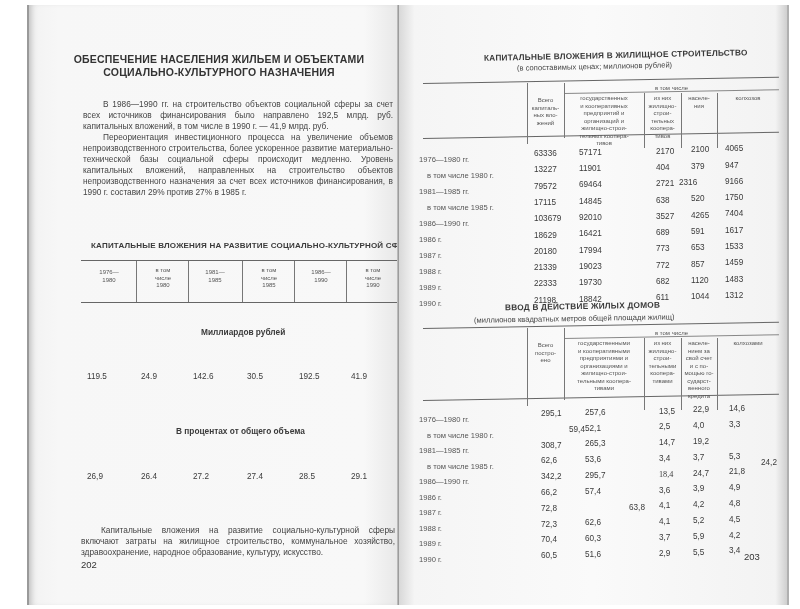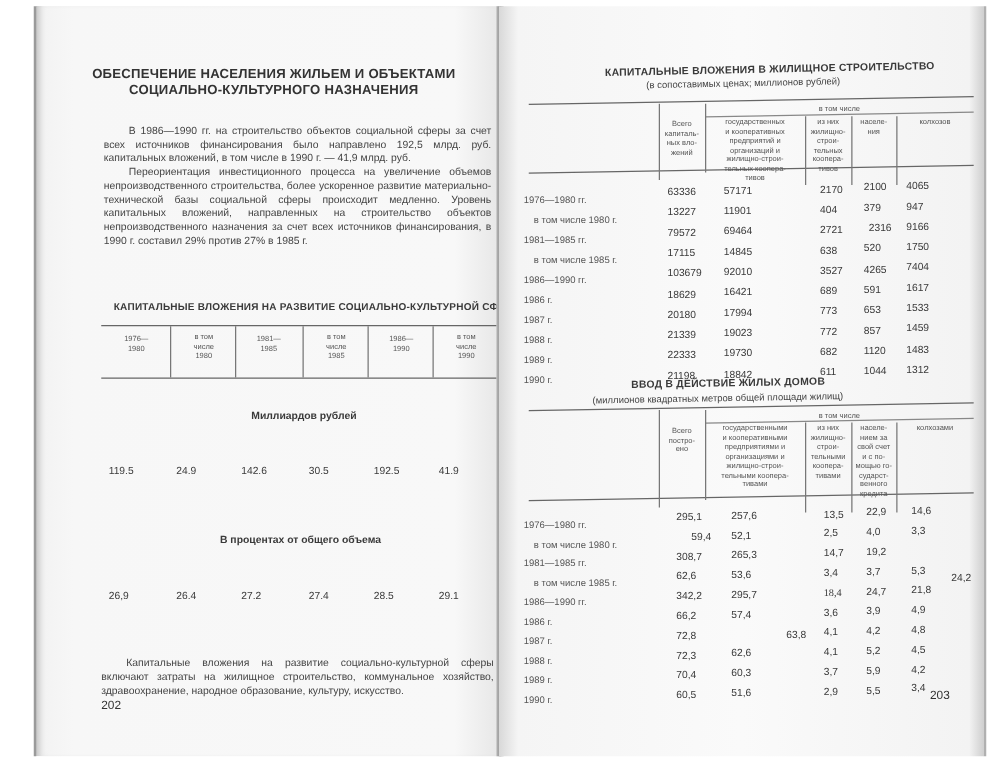--- a/index.html
+++ b/index.html
@@ -105,21 +105,21 @@
         <div class="lbl" style="left: 28px; top: 166px;">в том числе 1980 г.</div>
         <div class="num" style="left: 135px; top: 160.3px;">13227</div>
         <div class="num" style="left: 180px; top: 159.1px;">11901</div>
         <div class="num" style="left: 257px; top: 157.9px;">404</div>
         <div class="num" style="left: 292px; top: 156.7px;">379</div>
         <div class="num" style="left: 326px; top: 155.5px;">947</div>
         <div class="lbl" style="left: 20px; top: 182px;">1981—1985 гг.</div>
         <div class="num" style="left: 135px; top: 176.6px;">79572</div>
         <div class="num" style="left: 180px; top: 175.4px;">69464</div>
         <div class="num" style="left: 257px; top: 174.2px;">2721</div>
-        <div class="num" style="left: 296px; top: 173px;">2316</div>
+        <div class="num" style="left: 280px; top: 173px;">2316</div>
         <div class="num" style="left: 326px; top: 171.8px;">9166</div>
         <div class="lbl" style="left: 28px; top: 198px;">в том числе 1985 г.</div>
         <div class="num" style="left: 135px; top: 192.9px;">17115</div>
         <div class="num" style="left: 180px; top: 191.7px;">14845</div>
         <div class="num" style="left: 257px; top: 190.5px;">638</div>
         <div class="num" style="left: 292px; top: 189.3px;">520</div>
         <div class="num" style="left: 326px; top: 188.1px;">1750</div>
         <div class="lbl" style="left: 20px; top: 214px;">1986—1990 гг.</div>
         <div class="num" style="left: 135px; top: 209.2px;">103679</div>
         <div class="num" style="left: 180px; top: 208px;">92010</div>
@@ -175,21 +175,21 @@
         <div class="abs hcell" style="left: 246px; top: 335px; width: 35px;">из них<br>жилищно-<br>строи-<br>тельными<br>коопера-<br>тивами</div>
         <div class="abs hcell" style="left: 283px; top: 335px; width: 34px;">населе-<br>нием за<br>свой счет<br>и с по-<br>мощью го-<br>сударст-<br>венного<br>кредита</div>
         <div class="abs hcell" style="left: 319px; top: 335px; width: 60px;">колхозами</div>
         <div class="lbl" style="left: 20px; top: 410px;">1976—1980 гг.</div>
         <div class="num" style="left: 142px; top: 404px;">295,1</div>
         <div class="num" style="left: 186px; top: 402.8px;">257,6</div>
         <div class="num" style="left: 260px; top: 401.6px;">13,5</div>
         <div class="num" style="left: 294px; top: 400.4px;">22,9</div>
         <div class="num" style="left: 330px; top: 399.2px;">14,6</div>
         <div class="lbl" style="left: 28px; top: 425.5px;">в том числе 1980 г.</div>
-        <div class="num" style="left: 126px; top: 419.8px; padding-left: 28px;">59,4</div>
+        <div class="num" style="left: 142px; top: 419.8px; padding-left: 28px;">59,4</div>
         <div class="num" style="left: 186px; top: 418.6px;">52,1</div>
         <div class="num" style="left: 260px; top: 417.4px;">2,5</div>
         <div class="num" style="left: 294px; top: 416.2px;">4,0</div>
         <div class="num" style="left: 330px; top: 415px;">3,3</div>
         <div class="lbl" style="left: 20px; top: 441px;">1981—1985 гг.</div>
         <div class="num" style="left: 142px; top: 435.6px;">308,7</div>
         <div class="num" style="left: 186px; top: 434.4px;">265,3</div>
         <div class="num" style="left: 260px; top: 433.2px;">14,7</div>
         <div class="num" style="left: 294px; top: 432px;">19,2</div>
         <div class="num" style="left: 330px; top: 453px; margin-left: 32px;">24,2</div>

